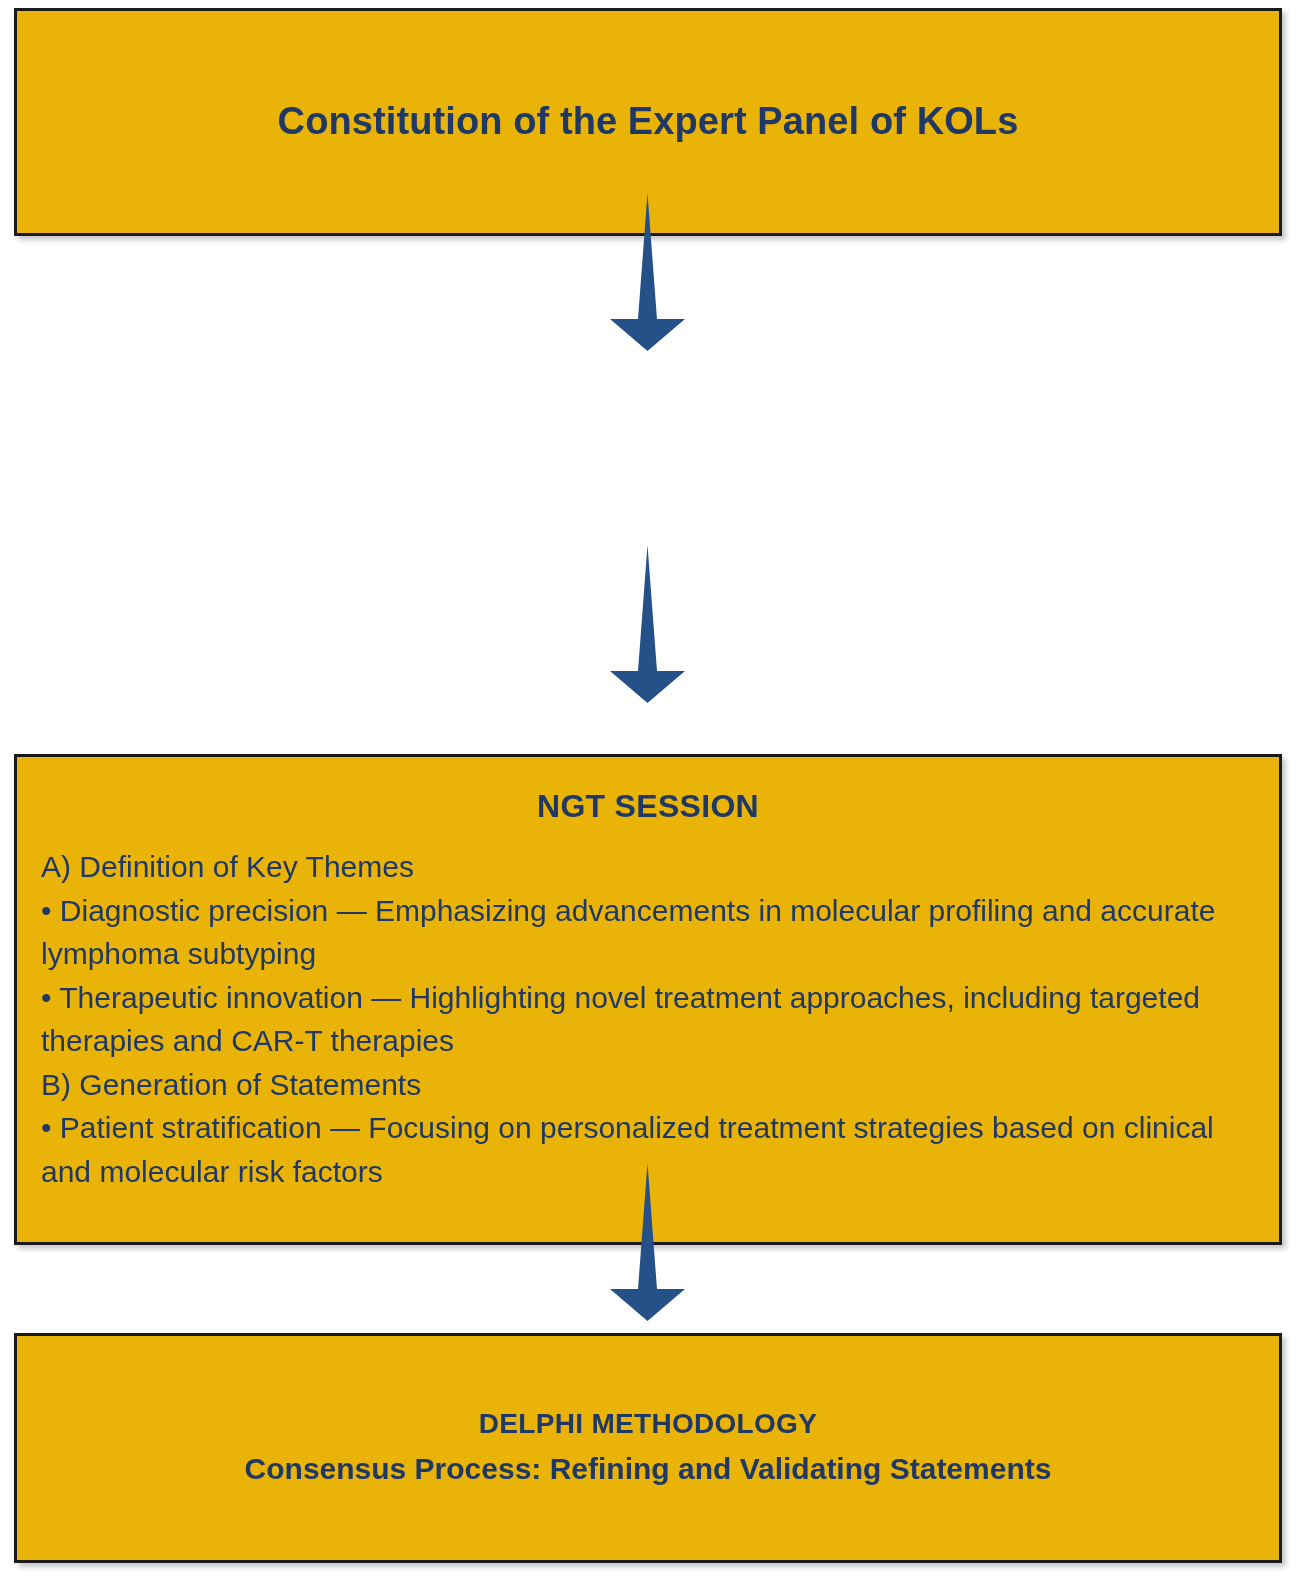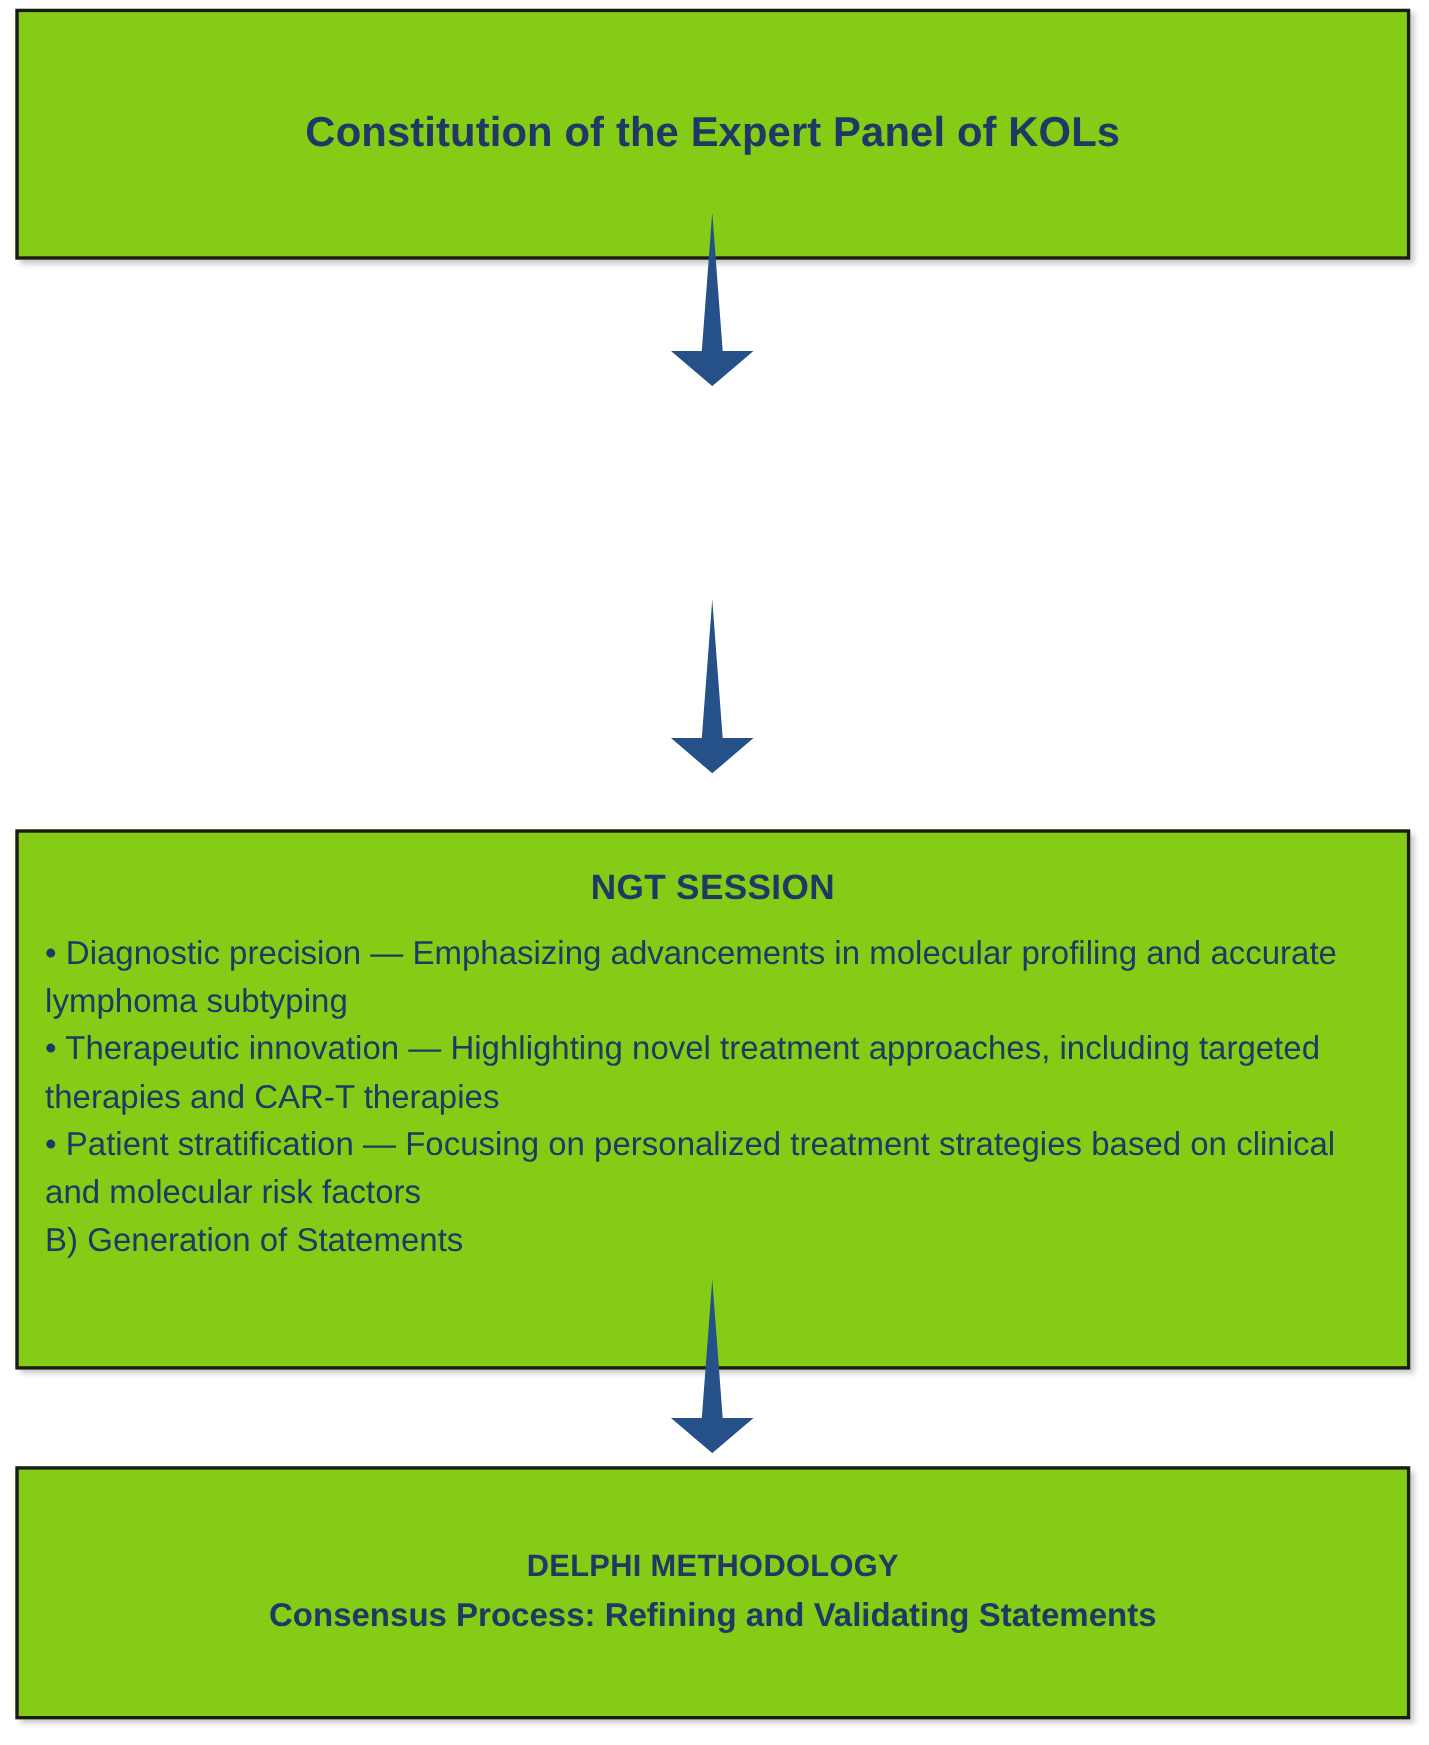--- a/index.html
+++ b/index.html
@@ -21,21 +21,21 @@
     top: 0;
     width: 1299px;
     height: 1586px;
   }
 
   .node-box {
     position: absolute;
     left: 14px;
     width: 1268px;
     box-sizing: border-box;
-    background: #84cc16;
+    background: #eab308;
     border: 3px solid #1A1A1A;
     box-shadow: 4px 4px 5px rgba(0,0,0,0.22);
     color: #1F3864;
   }
 
   
   #box-constitution {
     top: 8px;
     height: 228px;
     display: flex;
@@ -151,24 +151,25 @@
 
   <div class="arrow" id="arrow-2">
     <svg viewBox="0 0 105 158" xmlns="http://www.w3.org/2000/svg" aria-hidden="true">
       <polygon points="52.5,0 62,126 90,126 52.5,158 15,126 43,126" fill="#255088"></polygon>
     </svg>
   </div>
 
   <div class="node-box" id="box-ngt">
     <div class="ngt-heading">NGT SESSION</div>
     <div class="ngt-body">
+      <span class="ngt-line">A) Definition of Key Themes</span>
       <span class="ngt-line">• Diagnostic precision — Emphasizing advancements in molecular profiling and accurate lymphoma subtyping</span>
       <span class="ngt-line">• Therapeutic innovation — Highlighting novel treatment approaches, including targeted therapies and CAR-T therapies</span>
+      <span class="ngt-line">B) Generation of Statements</span>
       <span class="ngt-line">• Patient stratification — Focusing on personalized treatment strategies based on clinical and molecular risk factors</span>
-      <span class="ngt-line">B) Generation of Statements</span>
     </div>
   </div>
 
   <div class="arrow" id="arrow-3">
     <svg viewBox="0 0 105 158" xmlns="http://www.w3.org/2000/svg" aria-hidden="true">
       <polygon points="52.5,0 62,126 90,126 52.5,158 15,126 43,126" fill="#255088"></polygon>
     </svg>
   </div>
 
   <div class="node-box" id="box-delphi">

